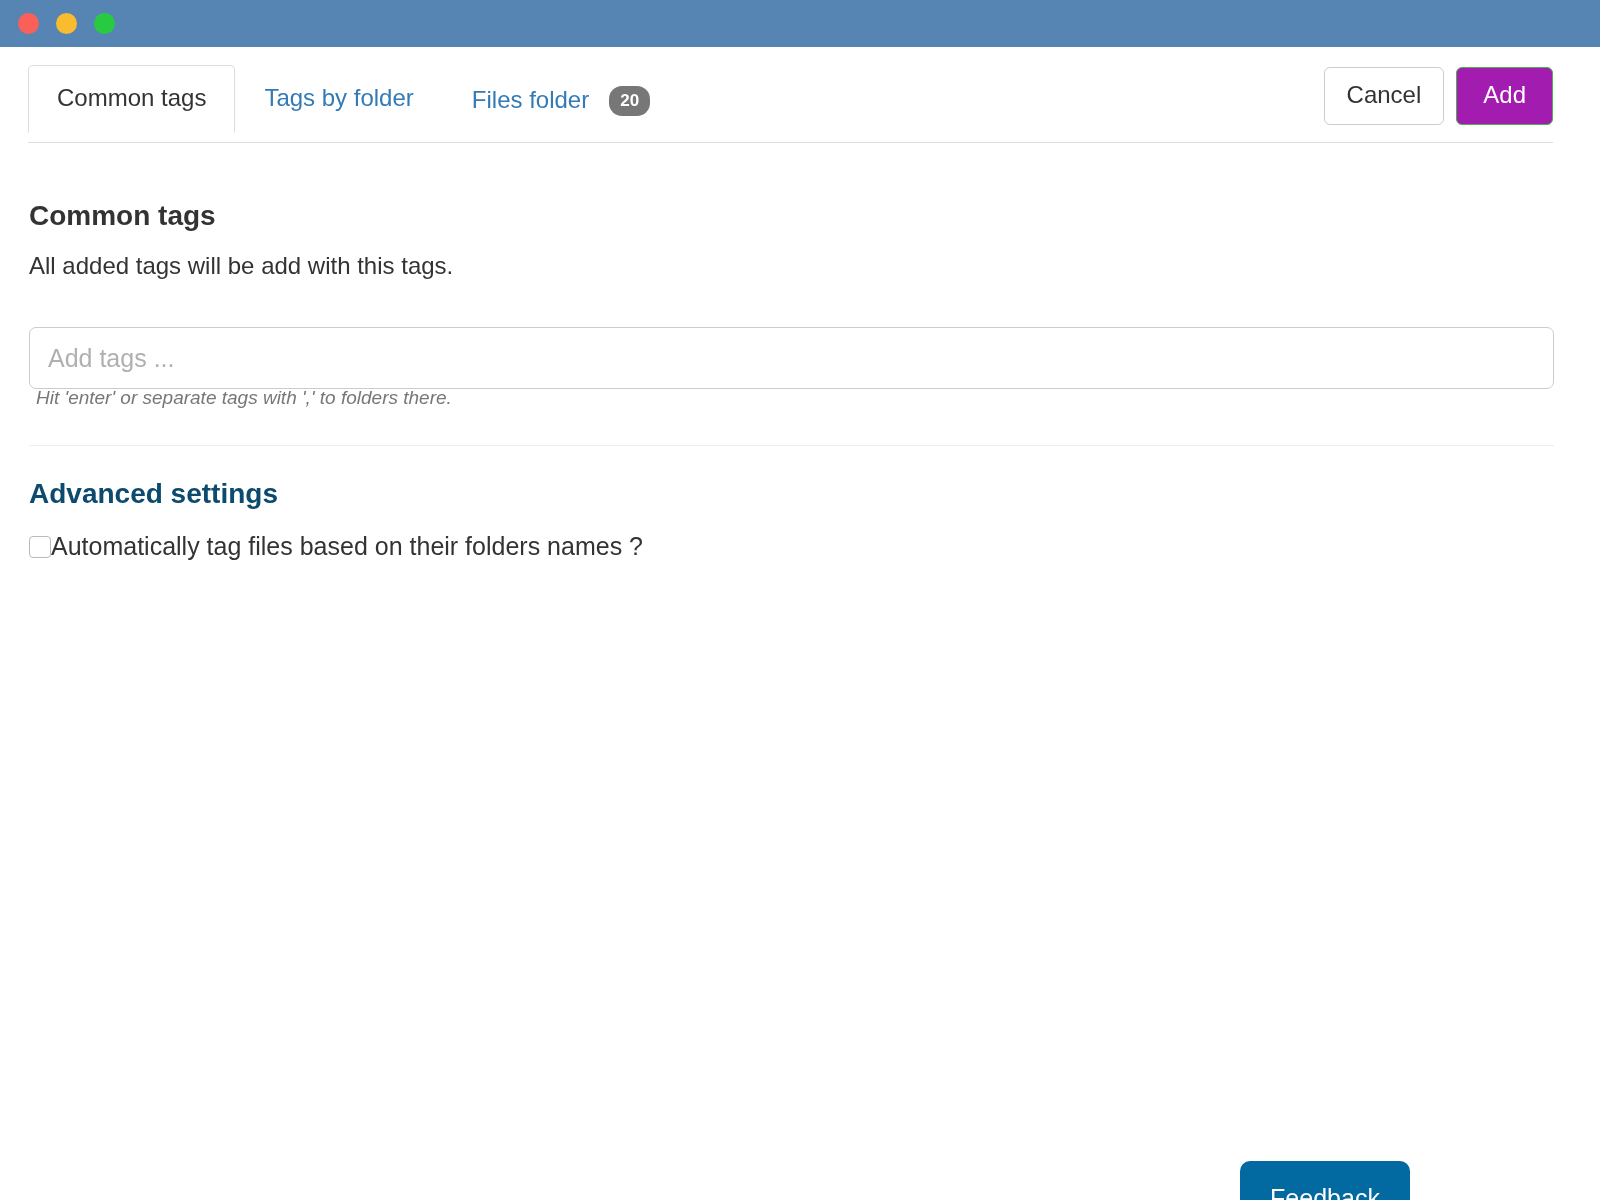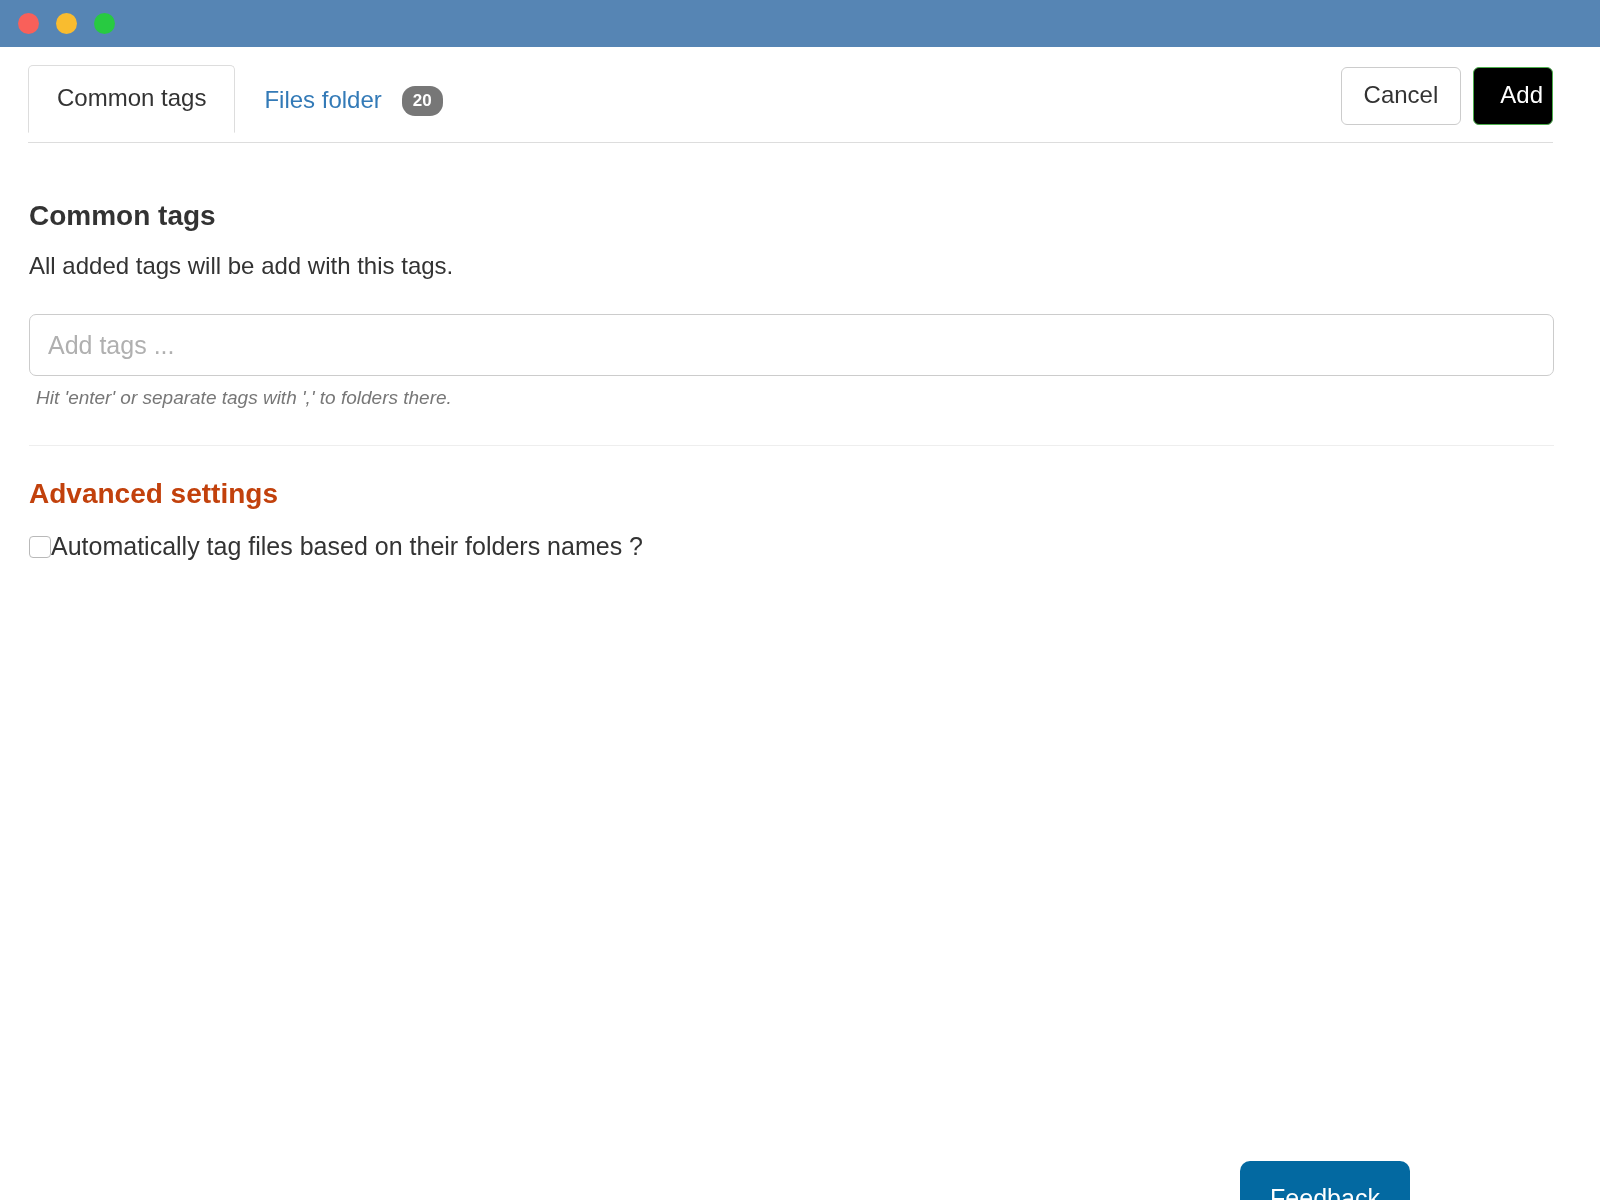--- a/index.html
+++ b/index.html
@@ -114,25 +114,25 @@
     padding: 15px 22px 17px 22px;
     cursor: pointer;
     white-space: nowrap;
   }
   .btn-default {
     background: #ffffff;
     color: #333333;
     border: 1px solid #cccccc;
   }
   .btn-success {
-    background: #000000;
+    background: #a21caf;
     color: #ffffff;
     border: 1px solid #4cae4c;
     padding-left: 26px;
-    padding-right: 9px;
+    padding-right: 26px;
   }
 
   
   .content {
     position: absolute;
     top: 144px;
     left: 0;
     width: 1600px;
   }
   .section-title {
@@ -148,21 +148,21 @@
     position: absolute;
     left: 29px;
     top: 110px;
     font-size: 24px;
     color: #333333;
     line-height: 1;
   }
   .tag-input {
     position: absolute;
     left: 29px;
-    top: 170px;
+    top: 183px;
     width: 1525px;
     height: 62px;
     box-sizing: border-box;
     border: 1px solid #cccccc;
     border-radius: 7px;
     background: #ffffff;
     font-family: "Liberation Sans", sans-serif;
     font-size: 25px;
     color: #555555;
     padding: 0 18px;
@@ -187,21 +187,21 @@
     width: 1525px;
     height: 1px;
     background: #eeeeee;
   }
   .adv-title {
     position: absolute;
     left: 29px;
     top: 336px;
     font-size: 28px;
     font-weight: bold;
-    color: #c2410c;
+    color: #0c4a6e;
     line-height: 1;
   }
   .checkbox-row {
     position: absolute;
     left: 29px;
     top: 390px;
     display: flex;
     align-items: center;
     cursor: pointer;
   }
@@ -254,20 +254,23 @@
 </div>
 
 <div class="tabbar">
   <div class="tabbar-line"></div>
 
   <div class="tabs">
     <div class="tab active">
       <span>Common tags</span>
     </div>
     <div class="tab">
+      <span>Tags by folder</span>
+    </div>
+    <div class="tab">
       <span>Files folder</span><span class="tab-badge">20</span>
     </div>
   </div>
 
   <div class="header-actions">
     <button class="btn btn-default">Cancel</button>
     <button class="btn btn-success">Add</button>
   </div>
 </div>
 

